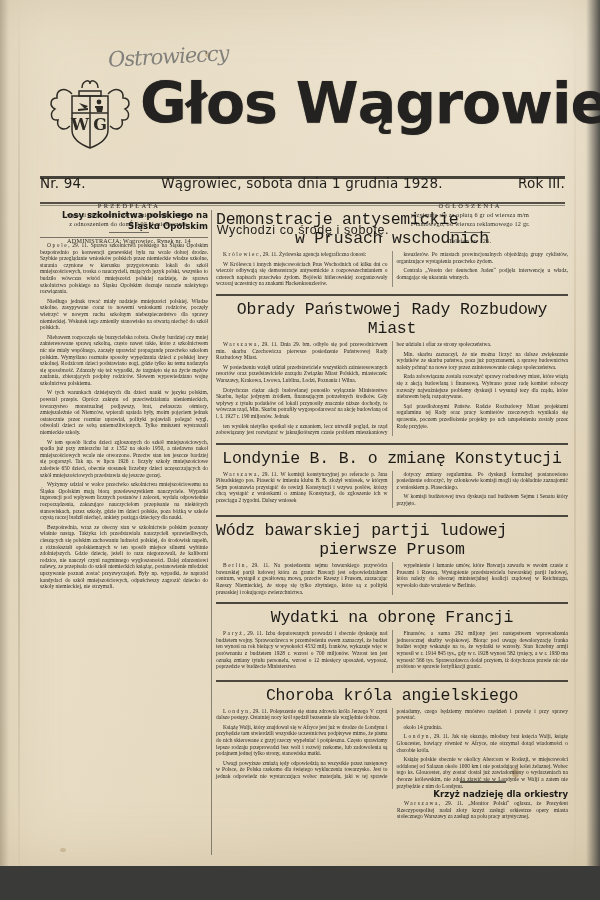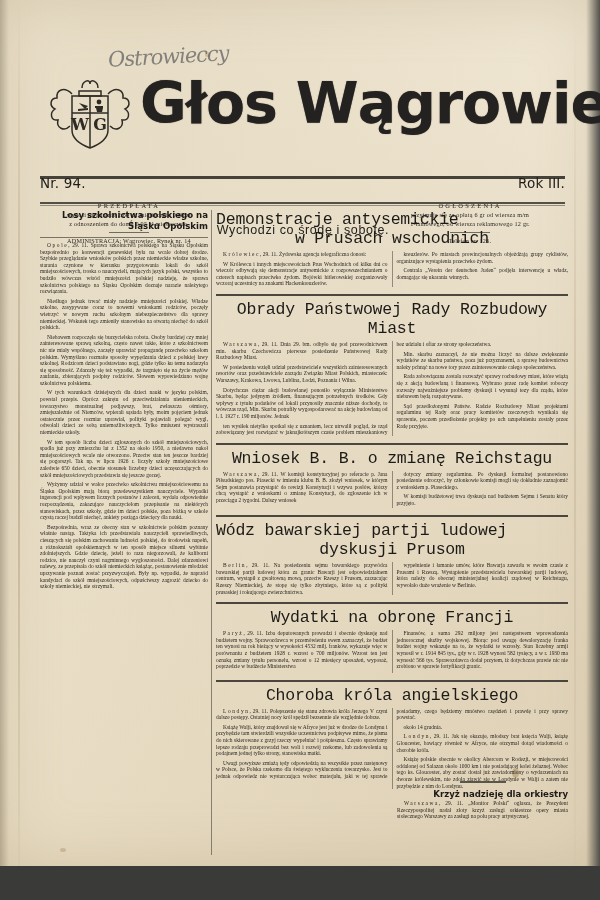--- a/index.html
+++ b/index.html
@@ -140,20 +140,21 @@
         <div class="thinrule"></div>
         <div class="mast-l">Telefon nr. 126.</div>
       </div>
 
       <div id="motto">Wychodzi co środę i sobotę.</div>
     </div>
 
     <div class="rule" id="rule1"></div>
     <div id="dateline">
       <span>Nr. 94.</span>
+      <span class="mid">Wągrowiec, sobota dnia 1 grudnia 1928.</span>
       <span>Rok III.</span>
     </div>
     <div class="rule" id="rule2"></div>
     <div class="rule" id="rule3"></div>
 
     <div id="body">
 
       <div class="vrule" style="left:171px;"></div>
 
       <div id="colL">
@@ -194,33 +195,33 @@
               <p class="t">Dotychczas ciężar akcji budowlanej ponosiło wyłącznie Ministerstwo Skarbu, będąc jedynym źródłem, finansującym potrzebnych środków. Gdy wpływy z tytułu podatków od lokali przynosiły znacznie niższe dochody, to wówczas rząd, Min. Skarbu potrafiły wygospodarować na akcję budowlaną od l. I. 1927 r. 190 miljonów. Jednak</p>
               <p class="t">ten wysiłek nietylko spotkał się z uznaniem, lecz utrwalił pogląd, że rząd zobowiązany jest rozwiązać w jaknajkrótszym czasie problem mieszkaniowy bez udziału i ofiar ze strony społeczeństwa.</p>
               <p class="t">Min. skarbu zaznaczył, że nie można liczyć na dalsze zwiększanie wydatków ze skarbu państwa, poza już przyznanemi, a sprawę budownictwa należy pchnąć na nowe tory przez zainteresowanie całego społeczeństwa.</p>
               <p class="t">Rada zobowiązana została rozważyć sprawy rozbudowy miast, które wiążą się z akcją budowlaną i finansową. Wybrano przez radę komitet roboczy rozważy najważniejsze problemy dyskusji i wysunął tezy dla rządu, które niebawem będą rozpatrywane.</p>
               <p class="t">Sąd przedłożonymi Państw. Radzie Rozbudowy Miast projektami regulaminu tej Rady oraz pracy komitetów rzeczowych wynikała się sprawnie, poczem przedłożenie projekty po uch uzupełnieniu zostały przez Radę przyjęte.</p>
             </div>
           </div>
           <div class="sec">
             <div class="hrule"></div>
             <div class="hdwrap">
-              <div class="hl hl-main c">Wniosek B. B. o zmianę Reichstagu</div>
+              <div class="hl hl-main c">Londynie B. B. o zmianę Konstytucji</div>
             </div>
             <div class="twocol">
               <p class="t"><span class="place">Warszawa</span>, 29. 11. W komisji konstytucyjnej po referacie p. Jana Piłsudskiego pos. Piasecki w imieniu klubu B. B. złożył wniosek, w którym Sejm postanawia przystąpić do rewizji Konstytucji i wzywa posłów, którzy chcą wystąpić z wnioskami o zmianę Konstytucji, do zgłoszenie ich w przeciągu 2 tygodni. Dalszy wniosek</p>
               <p class="t">dotyczy zmiany regulaminu. Po dyskusji formalnej postanowiono posiedzenie odroczyć, by członkowie komisji mogli się dokładnie zaznajomić z wnioskiem p. Piaseckiego.</p>
               <p class="t">W komisji budżetowej trwa dyskusja nad budżetem Sejmu i Senatu który przyjęto.</p>
             </div>
           </div>
           <div class="sec">
             <div class="hrule"></div>
             <div class="hdwrap">
               <div class="hl hl-main">Wódz bawarskiej partji ludowej</div>
-              <div class="hl hl-main r">dyskusji Prusom</div>
+              <div class="hl hl-main r">pierwsze Prusom</div>
             </div>
             <div class="twocol">
               <p class="t"><span class="place">Berlin</span>, 29. 11. Na posiedzeniu sejmu bawarskiego przywódca bawarskiej partji ludowej która za granic Bawarji jest odpowiedzialnem centrum, wystąpił z gwałtowną mową, przeciw Rzeszy i Prusom, zarzucając Rzeszy Niemieckiej, że stopę się tylko zbytniego, które są z polityki prusaskiej i rokującego zwierzchnictwa.</p>
               <p class="t">wypełnienie i łamanie umów, które Bawarja zawarła w swoim czasie z Prusami i Rzeszą. Wystąpienie przedstawiciela bawarskiej partji ludowej, która należy do obecnej ministerjalnej koalicji rządowej w Reichstagu, wywołało duże wrażenie w Berlinie.</p>
             </div>
           </div>
           <div class="sec">
             <div class="hrule"></div>
             <div class="hdwrap">
               <div class="hl hl-main c">Wydatki na obronę Francji</div>

